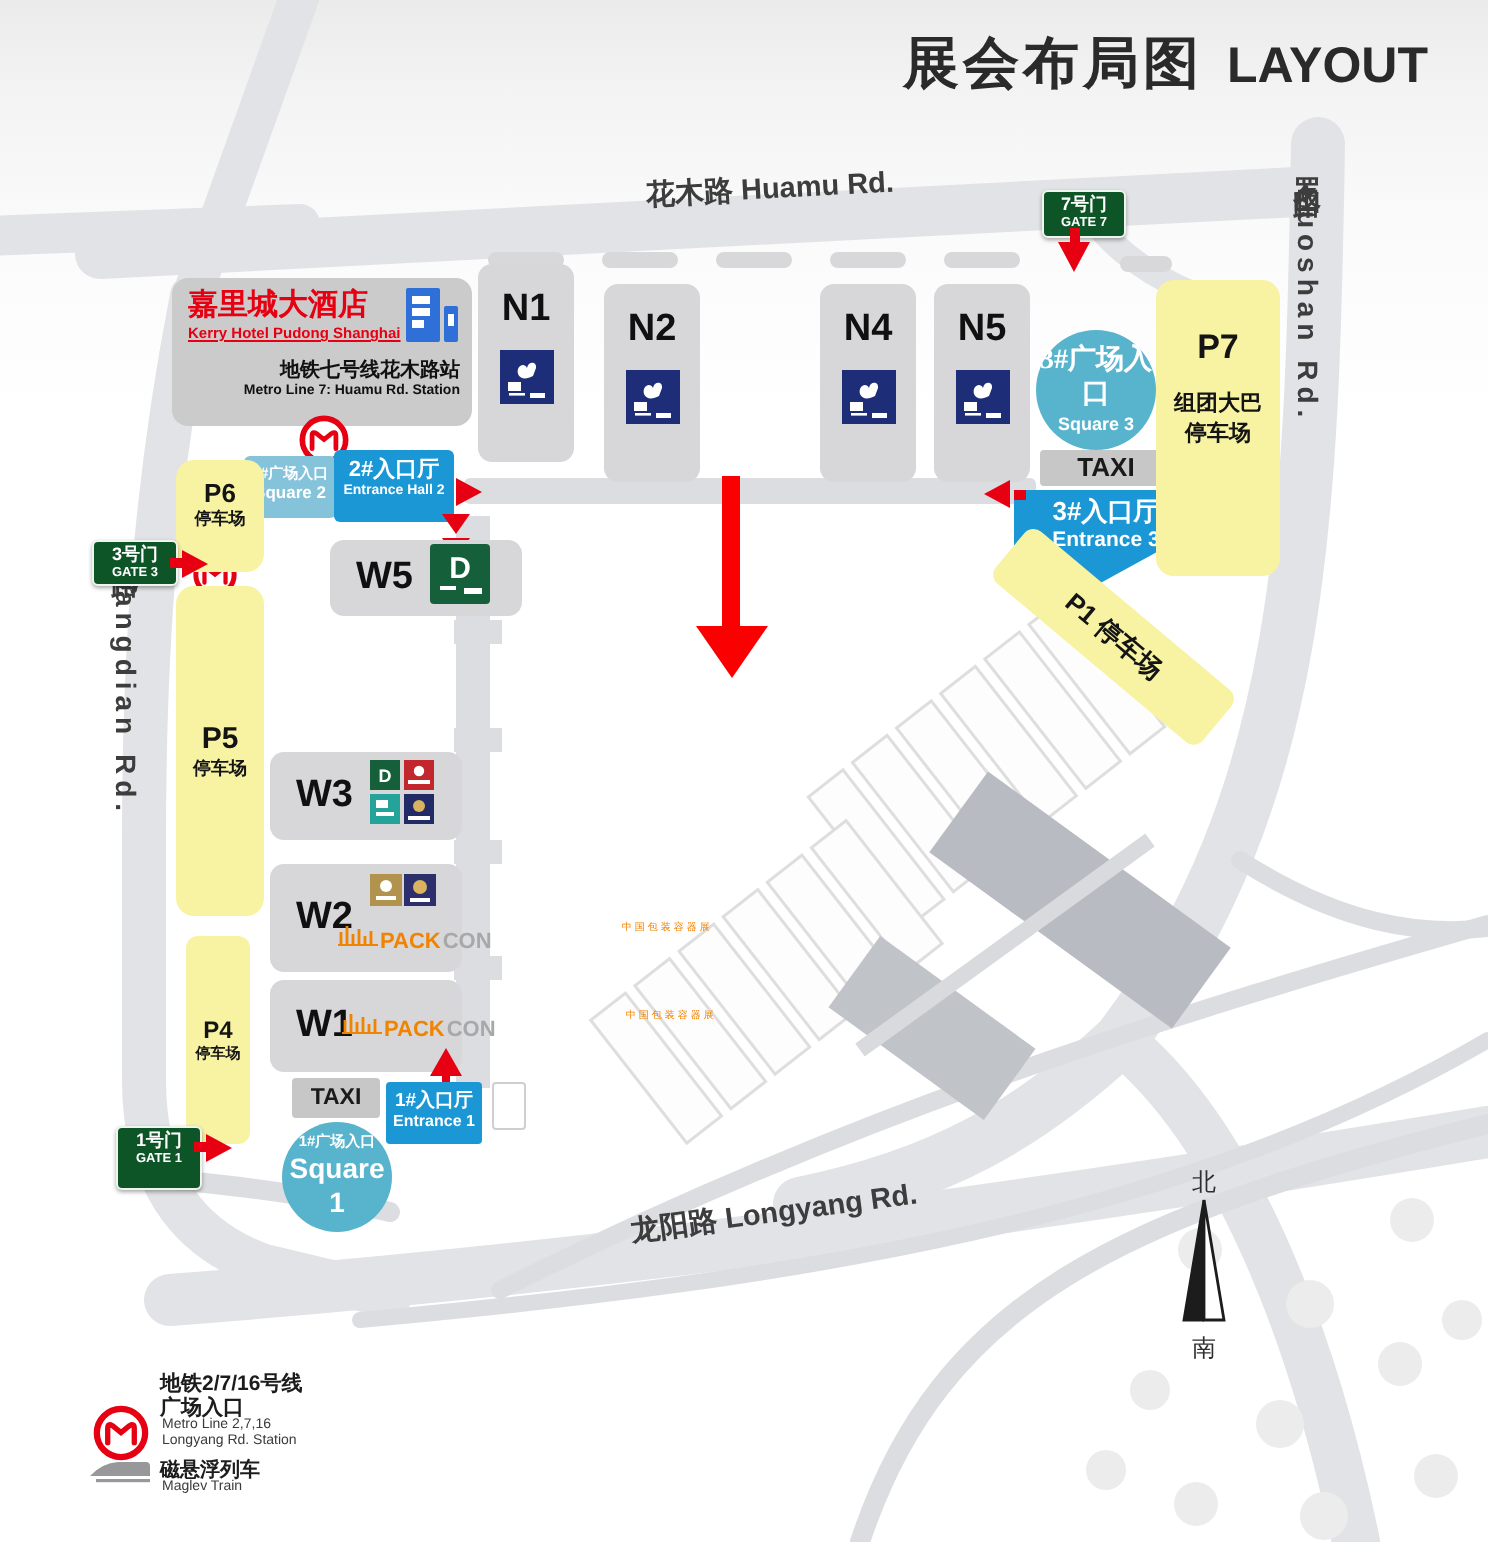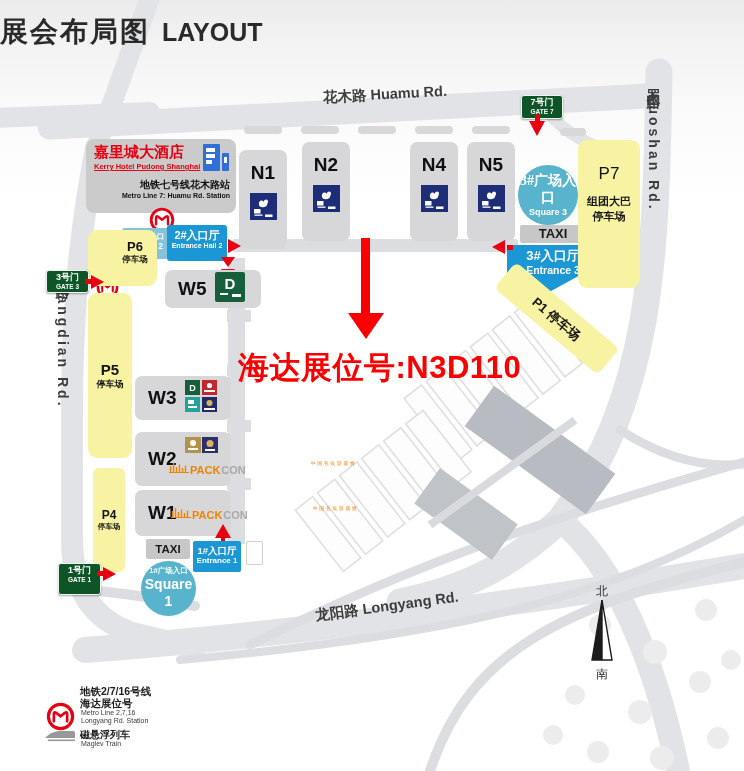--- a/index.html
+++ b/index.html
@@ -4,21 +4,21 @@
 <style>
   :root{
     --red:#e60012; --anno:#fb0000; --yellow:#f7f3a2; --blue:#1b97d5;
     --teal:#58b4cc; --sq2:#85c3da; --green:#0d5426; --hall:#d7d7d9;
   }
   html,body{margin:0;padding:0;background:#fff;}
   .canvas{position:relative;width:744px;height:771px;overflow:hidden;
     font-family:"Liberation Sans",sans-serif;color:#222;
     background:linear-gradient(180deg,#ebebeb 0px,#f3f3f3 45px,#fafafa 110px,#ffffff 210px);}
   .abs{position:absolute;}
-  .title{left:0;top:13px;width:714px;text-align:center;display:flex;justify-content:flex-start;align-items:baseline;gap:12px;}
+  .title{left:0;top:13px;width:714px;text-align:center;display:flex;justify-content:flex-end;align-items:baseline;gap:12px;}
   .title .zh{font-size:28px;font-weight:bold;color:#2a2a2a;letter-spacing:2px;}
   .title .en{font-size:25px;font-weight:bold;color:#2a2a2a;letter-spacing:0;}
   .road-label{font-weight:bold;color:#3d3d3d;white-space:nowrap;}
   .v-label{writing-mode:vertical-rl;text-orientation:mixed;letter-spacing:3px;font-size:14px;}
   .hotel{left:86px;top:139px;width:150px;height:74px;background:#cbcbcb;border-radius:8px;padding:4px 6px 2px 8px;box-sizing:border-box;}
   .hotel .nzh{color:var(--red);font-weight:bold;font-size:15px;white-space:nowrap;}
   .hotel .nen{color:var(--red);font-weight:bold;font-size:7.5px;white-space:nowrap;text-decoration:underline;}
   .hotel .szh{color:#111;font-weight:bold;font-size:10px;text-align:right;margin-top:7px;white-space:nowrap;}
   .hotel .sen{color:#111;font-weight:bold;font-size:7px;text-align:right;white-space:nowrap;}
   .nhall{width:48px;height:99px;background:var(--hall);border-radius:7px;text-align:center;}
@@ -157,21 +157,21 @@
       </svg>
   </span>
 
   <div class="abs gate" style="left:521px;top:95px;width:42px;height:24px;">
     <span class="zh">7号门</span>
     <span class="en">GATE 7</span>
   </div>
   <div class="abs tail" style="left:535px;top:114px;width:5px;height:7px;"></div>
   <div class="abs arr d" style="left:529px;top:121px;"></div>
 
-  <div class="abs nhall" style="left:239px;top:150px;">
+  <div class="abs nhall" style="left:239px;top:132px;">
     <div class="lbl">N1</div>
     <span><svg width="27" height="27" viewBox="0 0 27 27">
           <rect width="27" height="27" fill="#1e2d78"></rect>
           <path d="M9 12 C8 8 12 6 13.5 9 C14 5.5 18.5 5.5 18 9 L16.5 13 C13 15 10 14.5 9 12 Z" fill="#fff"></path>
           <rect x="4" y="16" width="6.5" height="4.5" fill="#fff"></rect>
           <rect x="4.5" y="21.5" width="8" height="1.3" fill="#fff"></rect>
           <rect x="15" y="21.5" width="7.5" height="2.5" fill="#fff"></rect>
         </svg></span>
   </div>
   <div class="abs nhall" style="left:302px;top:142px;">
@@ -229,30 +229,30 @@
   </div>
   <div class="abs taxi" style="left:520px;top:225px;width:66px;height:18px;font-size:13px;line-height:18px;">TAXI</div>
   <div class="abs bluebox" style="left:507px;top:245px;width:92px;height:47px;border-radius:2px;clip-path:polygon(0 0,100% 0,100% 42%,46% 100%,0 100%);">
     <div style="font-size:13px;font-weight:bold;margin-top:3px;">3#入口厅</div>
     <div style="font-size:10.5px;font-weight:bold;">Entrance 3</div>
   </div>
   <div class="abs arr l" style="left:492px;top:240px;"></div>
   <div class="abs tail" style="left:507px;top:245px;width:6px;height:5px;"></div>
 
   <div class="abs ybox" style="left:578px;top:140px;width:62px;height:148px;">
-    <div style="font-size:17px;font-weight:normal;margin-top:24px;">P7</div>
+    <div style="font-size:17px;font-weight:bold;margin-top:24px;">P7</div>
     <div style="font-size:11px;font-weight:bold;margin-top:10px;">组团大巴</div>
     <div style="font-size:11px;font-weight:bold;">停车场</div>
   </div>
 
   <div class="abs ybox" style="left:516px;top:262px;width:135px;height:34px;border-radius:6px;transform:rotate(40deg);transform-origin:left top;line-height:34px;">
     <span style="font-size:13px;font-weight:bold;">P1 停车场</span>
   </div>
 
-  <div class="abs ybox" style="left:88px;top:230px;width:44px;height:56px;padding-left:25px;">
+  <div class="abs ybox" style="left:88px;top:230px;width:44px;height:56px;">
     <div class="big" style="margin-top:9px;font-size:13px;">P6</div>
     <div class="sub" style="font-size:8.5px;">停车场</div>
   </div>
   <div class="abs ybox" style="left:88px;top:293px;width:44px;height:165px;display:flex;flex-direction:column;justify-content:center;">
     <div class="big">P5</div>
     <div class="sub">停车场</div>
   </div>
   <div class="abs ybox" style="left:93px;top:468px;width:32px;height:104px;display:flex;flex-direction:column;justify-content:center;border-radius:6px;">
     <div class="big" style="font-size:12px;">P4</div>
     <div class="sub" style="font-size:7.5px;">停车场</div>
@@ -358,30 +358,29 @@
 
   <div class="abs gate" style="left:58px;top:563px;width:43px;height:32px;">
     <span class="zh">1号门</span>
     <span class="en">GATE 1</span>
   </div>
   <div class="abs tail" style="left:97px;top:571px;width:6px;height:5px;"></div>
   <div class="abs arr r" style="left:103px;top:567px;"></div>
 
   <div class="abs" style="left:361px;top:238px;width:9px;height:76px;background:var(--anno);"></div>
   <div class="abs" style="left:348px;top:313px;width:0;height:0;border-left:18px solid transparent;border-right:18px solid transparent;border-top:26px solid var(--anno);"></div>
-  <div class="abs anno-text" style="left:238px;top:347px;">海达展位号:N3D110</div>
 
   <span class="abs" style="left:46px;top:702px">
     <svg width="29" height="29" viewBox="0 0 24 24">
         <circle cx="12" cy="12" r="10" fill="#fff" stroke="#e60012" stroke-width="2.6"></circle>
         <path d="M6.5 16 V10 q0-2.2 2-1 l3.5 2.8 L15.5 9 q2-1.2 2 1 V16" fill="none" stroke="#e60012" stroke-width="2.2" stroke-linecap="round"></path>
       </svg>
   </span>
   <div class="abs legend-zh" style="left:80px;top:685px;">地铁2/7/16号线</div>
-  <div class="abs legend-zh" style="left:80px;top:697px;">海达展位号</div>
+  <div class="abs legend-zh" style="left:80px;top:697px;">广场入口</div>
   <div class="abs legend-en" style="left:81px;top:709px;">Metro Line 2,7,16</div>
   <div class="abs legend-en" style="left:81px;top:717px;">Longyang Rd. Station</div>
   <span class="abs" style="left:44px;top:729px">
     <svg width="32" height="14" viewBox="0 0 32 14">
         <path d="M1 9 Q7 2.5 15 2 L29 2 Q31 2 31 4 L31 9 Z" fill="#98989a"></path>
         <rect x="4" y="10.5" width="27" height="1.6" fill="#98989a"></rect>
       </svg>
   </span>
   <div class="abs legend-zh" style="left:80px;top:728px;font-size:10px;">磁悬浮列车</div>
   <div class="abs legend-en" style="left:81px;top:740px;">Maglev Train</div>

